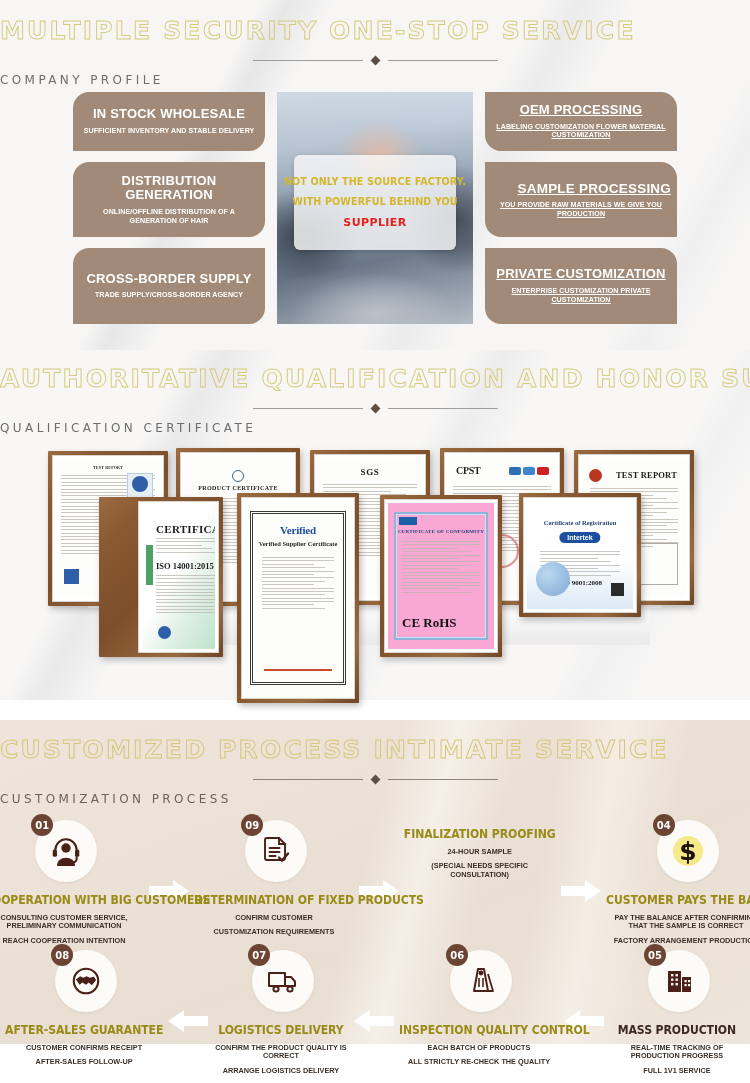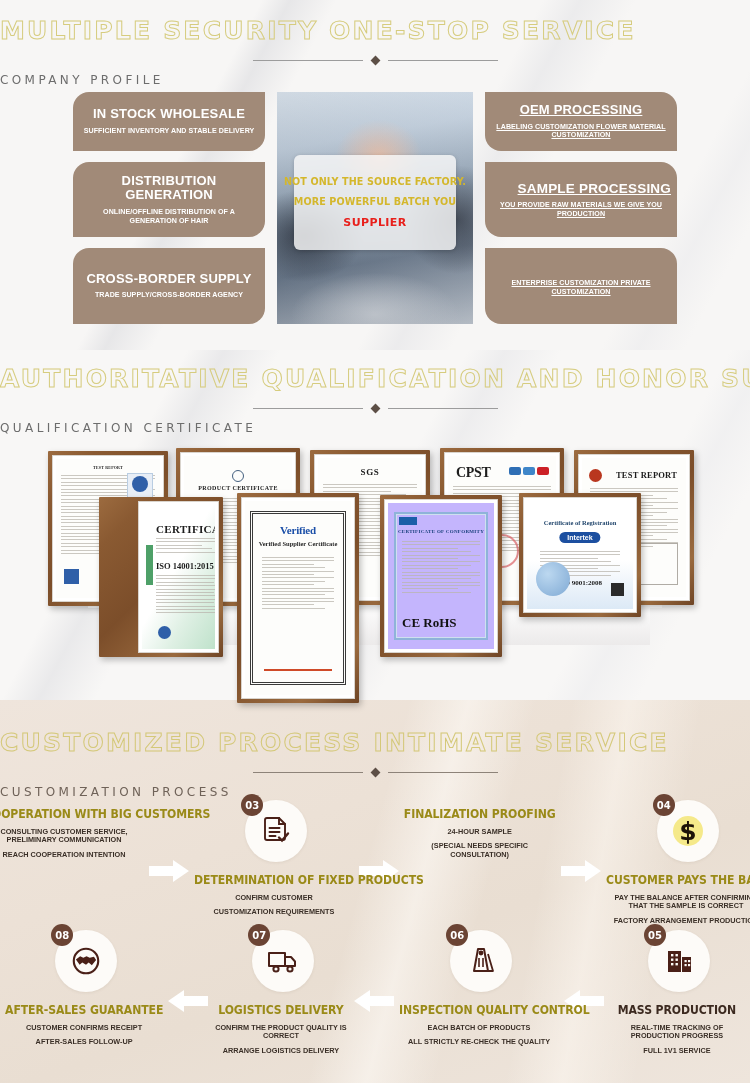--- a/index.html
+++ b/index.html
@@ -145,25 +145,26 @@
   .blue-border {
     position: absolute; inset: 6%; border: 2px solid #8fb3d9;
     box-shadow: inset 0 0 0 1px #cfe0f0;
   }
   .orn-border {
     position: absolute; inset: 5%; border: 3px double #3a3a3a;
   }
 
   
   .sec3 {
-    position: relative; height: 383px; padding-top: 28px;
+    position: relative; height: 324px; padding-top: 15px;
     background:
       linear-gradient(105deg, rgba(255,255,255,0) 48%, rgba(255,252,248,.55) 55%, rgba(255,255,255,0) 63%),
       linear-gradient(100deg, rgba(255,255,255,0) 70%, rgba(255,250,244,.5) 77%, rgba(255,255,255,0) 86%),
       linear-gradient(160deg, #efe5dc 0%, #ece1d6 35%, #e9ded2 60%, #eee5dc 100%);
+    margin-top: 20px;
   }
   .sec3 .sec-title { -webkit-text-stroke: 1px #d4c878; }
   .sec3 .sec-div .bar { background: #8d8379; }
   .sec3 .sec-sub { color: #6f6258; }
 
   .steps { position: absolute; left: 0; width: 750px; }
   .row1 { top: 100px; }
   .row2 { top: 230px; }
   .srow { display: flex; align-items: flex-start; justify-content: center; }
   .step { width: 170px; text-align: center; position: relative; }
@@ -219,35 +220,36 @@
         </div>
         <div class="fbox l h3">
           <div class="t">CROSS-BORDER SUPPLY</div>
           <div class="d">TRADE SUPPLY/CROSS-BORDER AGENCY</div>
         </div>
       </div>
 
       <div class="photo">
         <div class="photo-card">
           <div class="l1">NOT ONLY THE SOURCE FACTORY.</div>
-          <div class="l2">MORE POWERFUL BATCH YOU</div>
+          <div class="l2">WITH POWERFUL BEHIND YOU</div>
           <div class="l3">SUPPLIER</div>
         </div>
       </div>
 
       <div class="feat-col">
         <div class="fbox r h1">
           <div class="t">OEM PROCESSING</div>
           <div class="d">LABELING CUSTOMIZATION FLOWER MATERIAL CUSTOMIZATION</div>
         </div>
         <div class="fbox r h2">
           <div class="t sm">SAMPLE PROCESSING</div>
           <div class="d">YOU PROVIDE RAW MATERIALS WE GIVE YOU PRODUCTION</div>
         </div>
         <div class="fbox r h3">
+          <div class="t">PRIVATE CUSTOMIZATION</div>
           <div class="d">ENTERPRISE CUSTOMIZATION PRIVATE CUSTOMIZATION</div>
         </div>
       </div>
     </div>
   </section>
 
   <section class="sec2">
     <div class="sec-head">
       <div class="sec-title">AUTHORITATIVE QUALIFICATION AND HONOR SUPPORT</div>
       <div class="sec-div">
@@ -358,21 +360,21 @@
                 <i></i>
                 <i></i>
             </div>
           </div>
         </div>
       </div>
 
       <div class="frame" style="left:440px; top:3px; width:124px; height:157px;">
         <div class="mat">
           <div class="cert-paper">
-            <div class="cert-title" style="left:8px; right:auto; text-align:left; top:9px; font-size:14px; letter-spacing:-.3px;">CPST</div>
+            <div class="cert-title" style="left:8px; right:auto; text-align:left; top:9px; font-size:10px; letter-spacing:-.3px;">CPST</div>
             <div style="position:absolute;right:7px;top:11px;display:flex;gap:2px;">
               <span style="width:12px;height:8px;border-radius:2px;background:#2f6fb5;display:block;"></span>
               <span style="width:12px;height:8px;border-radius:2px;background:#3f86c9;display:block;"></span>
               <span style="width:12px;height:8px;border-radius:2px;background:#cc2026;display:block;"></span>
             </div>
             <div class="lines" style="top:30px;">
               <i></i>
                 <i></i>
                 <i></i>
                 <i></i>
@@ -484,21 +486,21 @@
                 <i></i>
                 <i></i>
             </div>
             <div style="position:absolute;left:18%;right:18%;bottom:24px;height:2px;background:#cf4a28;"></div>
           </div>
         </div>
       </div>
 
       <div class="frame" style="left:380px; top:50px; width:122px; height:162px; z-index:5;">
         <div class="mat">
-          <div class="cert-paper" style="background:#c4b5fd;">
+          <div class="cert-paper" style="background:#f9a8d4;">
             <div class="blue-border"></div>
             <div style="position:absolute;left:11px;top:14px;width:18px;height:8px;background:#1b5fa8;"></div>
             <div class="cert-title" style="top:26px; font-size:5px; color:#18407c; letter-spacing:.3px;">CERTIFICATE OF CONFORMITY</div>
             <div class="lines" style="top:38px; left:13%; right:13%;">
               <i></i>
                 <i></i>
                 <i></i>
                 <i></i>
                 <i></i>
                 <i></i>
@@ -551,34 +553,47 @@
         <span class="dia"></span>
         <span class="bar"></span>
       </div>
       <div class="sec-sub">CUSTOMIZATION PROCESS</div>
     </div>
 
     <div class="steps row1">
       <div class="srow">
 
         <div class="step">
+          <div class="icowrap">
+            <div class="badge">01</div>
+            <div class="ico">
+              <svg width="34" height="34" viewBox="0 0 32 32" fill="none" stroke="#4a2018" stroke-width="1.9">
+                <path d="M6 15a10 10 0 0 1 20 0"></path>
+                <rect x="3.5" y="14.5" width="4" height="7" rx="1.6" fill="#4a2018" stroke="none"></rect>
+                <rect x="24.5" y="14.5" width="4" height="7" rx="1.6" fill="#4a2018" stroke="none"></rect>
+                <path d="M26 21v2.5a3 3 0 0 1-3 3h-3"></path>
+                <circle cx="16" cy="13.2" r="4.4" fill="#4a2018" stroke="none"></circle>
+                <path d="M7.5 30c0-5 4-7.6 8.5-7.6S24.5 25 24.5 30z" fill="#4a2018" stroke="none"></path>
+              </svg>
+            </div>
+          </div>
           <div class="st-title">COOPERATION WITH BIG CUSTOMERS</div>
           <div class="st-d">CONSULTING CUSTOMER SERVICE, PRELIMINARY COMMUNICATION</div>
           <div class="st-d two">REACH COOPERATION INTENTION</div>
         </div>
 
         <div class="arrow">
           <svg width="40" height="22" viewBox="0 0 40 22">
               <path d="M0 6h24V0l16 11-16 11v-6H0z" fill="#fff"></path>
             </svg>
         </div>
 
         <div class="step">
           <div class="icowrap">
-            <div class="badge">03</div>
+            <div class="badge">09</div>
             <div class="ico">
               <svg width="32" height="32" viewBox="0 0 32 32" fill="none" stroke="#4a2018" stroke-width="1.9" stroke-linecap="round">
                 <path d="M7 3h12l6 6v14a2 2 0 0 1-2 2H7a2 2 0 0 1-2-2V5a2 2 0 0 1 2-2z"></path>
                 <path d="M19 3v6h6"></path>
                 <path d="M9.5 13h10M9.5 17h10M9.5 21h6"></path>
                 <path d="M19 22.5l3 3 6-7" stroke-width="2.4"></path>
               </svg>
             </div>
           </div>
           <div class="st-title">DETERMINATION OF FIXED PRODUCTS</div>

